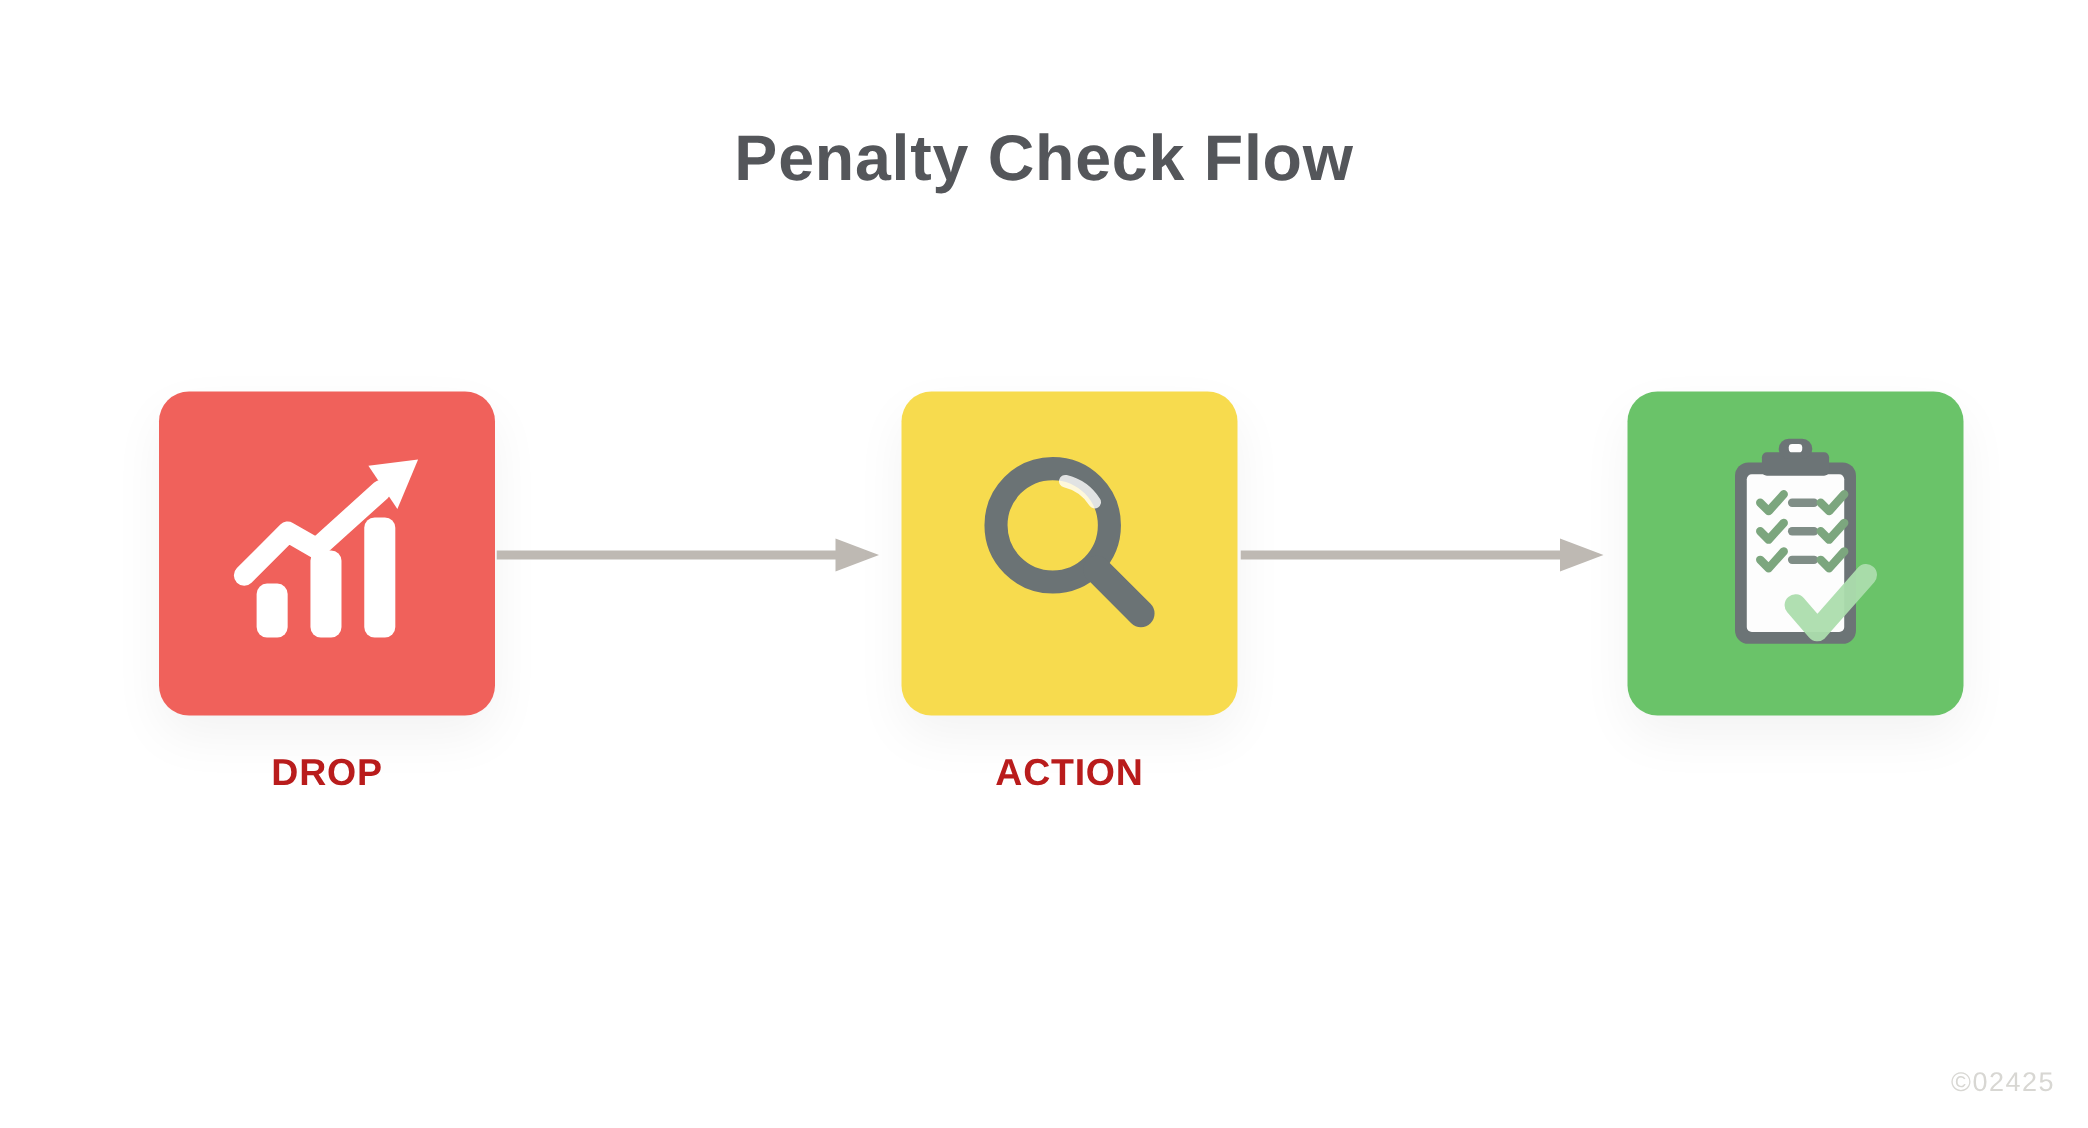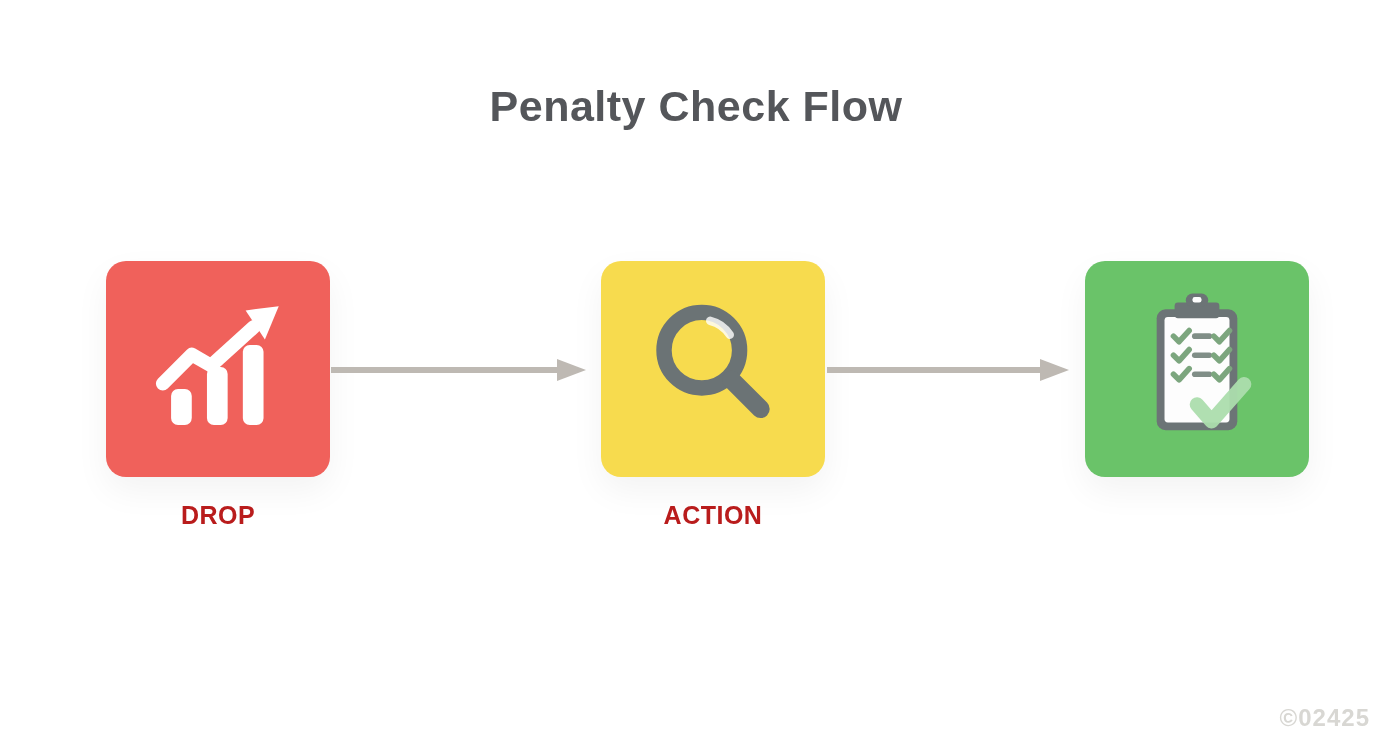--- a/index.html
+++ b/index.html
@@ -57,22 +57,22 @@
     position: absolute;
     top: 352px;
     height: 36px;
   }
   .connector-1 { left: 331px; width: 256px; }
   .connector-2 { left: 827px; width: 243px; }
   .watermark {
     position: absolute;
     right: 22px;
     bottom: 20px;
-    font-size: 24px;
-    font-weight: 700;
+    font-size: 18px;
+    font-weight: 400;
     color: #D8D7D3;
     letter-spacing: 1px;
   }
 </style>
 </head>
 <body>
 
 <div class="stage">
 
   <div class="title">Penalty Check Flow</div>

